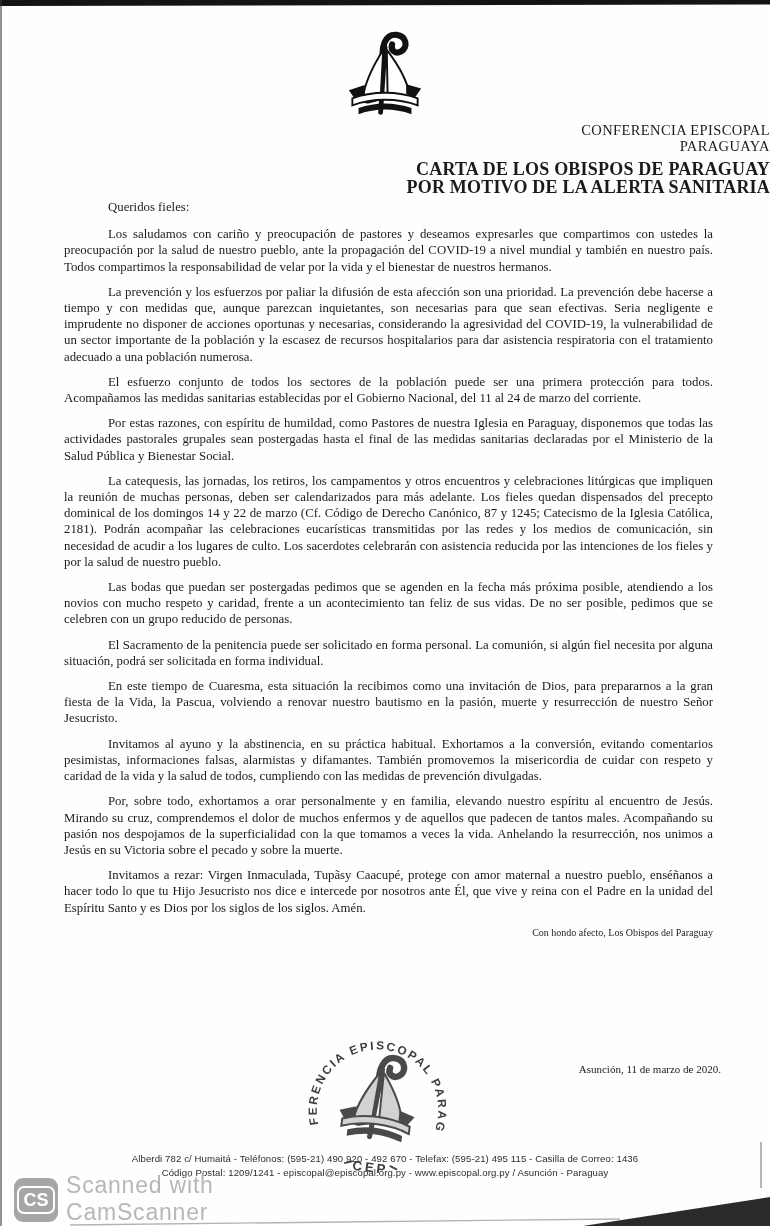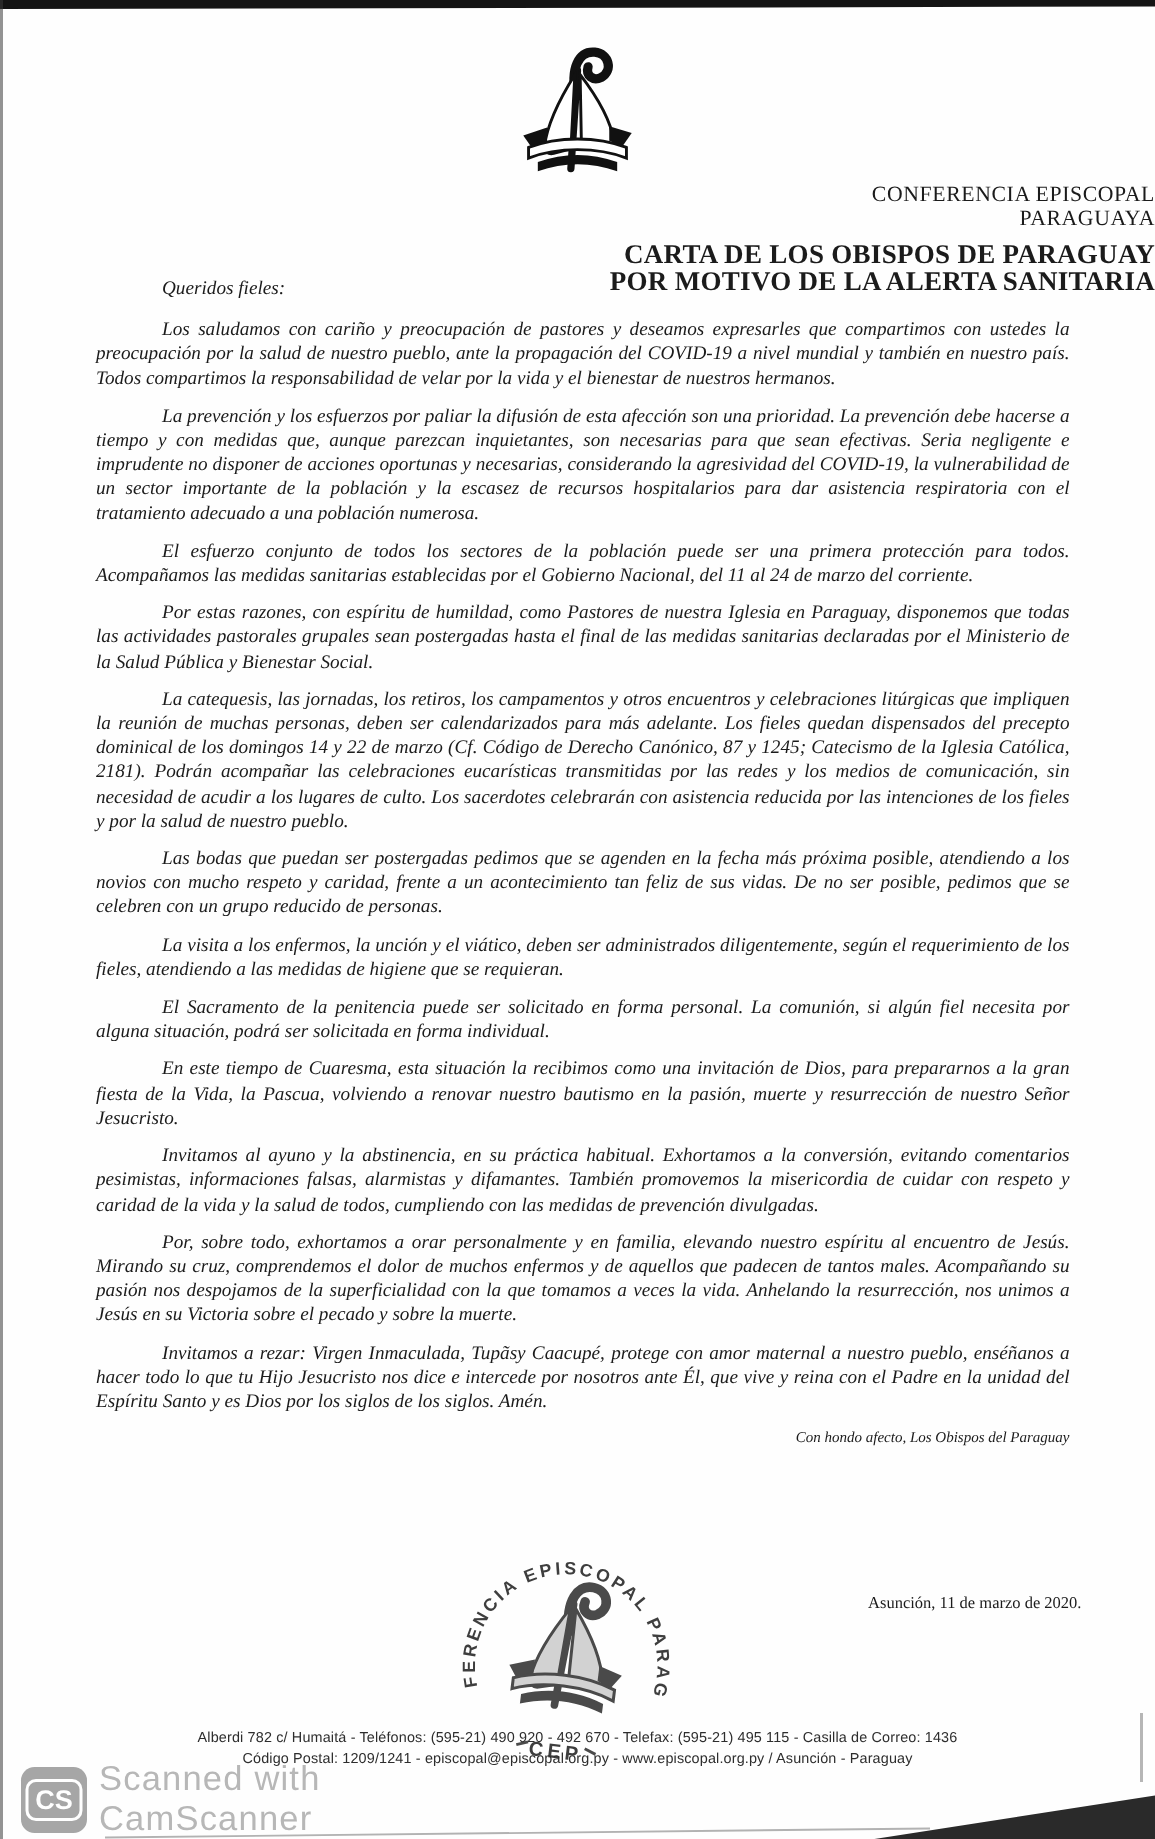--- a/index.html
+++ b/index.html
@@ -13,21 +13,21 @@
   .scan-left-line{position:absolute;top:0;left:0;width:1.5px;height:1226px;background:#3a3a3a;opacity:.55;}
   .scan-right-line{position:absolute;top:1142px;right:8px;width:2px;height:46px;background:#8f8f8f;opacity:.65;}
   .scan-bottom-svg{position:absolute;left:0;top:1186px;width:770px;height:40px;}
   
   .logo-wrap{position:absolute;top:26px;left:50%;transform:translateX(-50%);}
   .header-text{position:absolute;top:123px;left:0;right:0;text-align:right;}
   .org-line{font-size:14.5px;line-height:15.5px;letter-spacing:.4px;}
   .title-block{margin-top:7px;font-weight:bold;}
   .title-line{font-size:18px;line-height:17.5px;letter-spacing:.2px;}
   
-  .content{position:absolute;top:184px;left:64px;right:57px;text-align:justify;font-size:12.8px;line-height:16.2px;font-style:italic;}
+  .content{position:absolute;top:199px;left:64px;right:57px;text-align:justify;font-size:12.8px;line-height:16.2px;}
   .salutation{margin:0 0 11px 0;text-indent:44px;text-align:left;}
   .content p.para{margin:0 0 9px 0;text-indent:44px;}
   .closing{margin-top:5px;text-align:right;font-size:10px;}
   .dateline{position:absolute;top:1063px;right:49px;font-size:11px;}
   
   .stamp{position:absolute;left:296px;top:1030px;width:164px;height:152px;transform:rotate(7deg);opacity:.92;}
   .stamp text{fill:#2e2e2e;font-family:"Liberation Sans",sans-serif;font-weight:bold;}
   .ring-text{font-size:12.5px;letter-spacing:2.2px;}
   .cep-text{font-size:14px;letter-spacing:3px;}
   
@@ -81,21 +81,20 @@
   </div>
 
   <div class="content">
     <p class="salutation">Queridos fieles:</p>
     <p class="para">Los saludamos con cariño y preocupación de pastores y deseamos expresarles que compartimos con ustedes la preocupación por la salud de nuestro pueblo, ante la propagación del COVID-19 a nivel mundial y también en nuestro país. Todos compartimos la responsabilidad de velar por la vida y el bienestar de nuestros hermanos.</p>
     <p class="para">La prevención y los esfuerzos por paliar la difusión de esta afección son una prioridad. La prevención debe hacerse a tiempo y con medidas que, aunque parezcan inquietantes, son necesarias para que sean efectivas. Seria negligente e imprudente no disponer de acciones oportunas y necesarias, considerando la agresividad del COVID-19, la vulnerabilidad de un sector importante de la población y la escasez de recursos hospitalarios para dar asistencia respiratoria con el tratamiento adecuado a una población numerosa.</p>
     <p class="para">El esfuerzo conjunto de todos los sectores de la población puede ser una primera protección para todos. Acompañamos las medidas sanitarias establecidas por el Gobierno Nacional, del 11 al 24 de marzo del corriente.</p>
     <p class="para">Por estas razones, con espíritu de humildad, como Pastores de nuestra Iglesia en Paraguay, disponemos que todas las actividades pastorales grupales sean postergadas hasta el final de las medidas sanitarias declaradas por el Ministerio de la Salud Pública y Bienestar Social.</p>
     <p class="para">La catequesis, las jornadas, los retiros, los campamentos y otros encuentros y celebraciones litúrgicas que impliquen la reunión de muchas personas, deben ser calendarizados para más adelante. Los fieles quedan dispensados del precepto dominical de los domingos 14 y 22 de marzo (Cf. Código de Derecho Canónico, 87 y 1245; Catecismo de la Iglesia Católica, 2181). Podrán acompañar las celebraciones eucarísticas transmitidas por las redes y los medios de comunicación, sin necesidad de acudir a los lugares de culto.  Los sacerdotes celebrarán con asistencia reducida por las intenciones de los fieles y por la salud de nuestro pueblo.</p>
     <p class="para">Las bodas que puedan ser postergadas pedimos que se agenden en la fecha más próxima posible, atendiendo a los novios con mucho respeto y caridad, frente a un acontecimiento tan feliz de sus vidas. De no ser posible, pedimos que se celebren con un grupo reducido de personas.</p>
-    <p class="para">La visita a los enfermos, la unción y el viático, deben ser administrados diligentemente, según el requerimiento de los fieles, atendiendo a las medidas de higiene que se requieran.</p>
     <p class="para">El Sacramento de la penitencia puede ser solicitado en forma personal. La comunión, si algún fiel necesita por alguna situación, podrá ser solicitada en forma individual.</p>
     <p class="para">En este tiempo de Cuaresma, esta situación la recibimos como una invitación de Dios, para prepararnos a la gran fiesta de la Vida, la Pascua, volviendo a renovar nuestro bautismo en la pasión, muerte y resurrección de nuestro Señor Jesucristo.</p>
     <p class="para">Invitamos al ayuno y la abstinencia, en su práctica habitual.  Exhortamos a la conversión, evitando comentarios pesimistas, informaciones falsas, alarmistas y difamantes. También promovemos la misericordia de cuidar con respeto y caridad de la vida y la salud de todos, cumpliendo con las medidas de prevención divulgadas.</p>
     <p class="para">Por, sobre todo, exhortamos a orar personalmente y en familia, elevando nuestro espíritu al encuentro de Jesús. Mirando su cruz, comprendemos el dolor de muchos enfermos y de aquellos que padecen de tantos males. Acompañando su pasión nos despojamos de la superficialidad con la que tomamos a veces la vida. Anhelando la resurrección, nos unimos a Jesús en su Victoria sobre el pecado y sobre la muerte.</p>
     <p class="para">Invitamos a rezar: Virgen Inmaculada, Tupãsy Caacupé, protege con amor maternal a nuestro pueblo, enséñanos a hacer todo lo que tu Hijo Jesucristo nos dice e intercede por nosotros ante Él, que vive y reina con el Padre en la unidad del Espíritu Santo y es Dios por los siglos de los siglos. Amén.</p>
     <p class="closing">Con hondo afecto, Los Obispos del Paraguay</p>
   </div>
 
   <div class="dateline">Asunción, 11 de marzo de 2020.</div>
 

